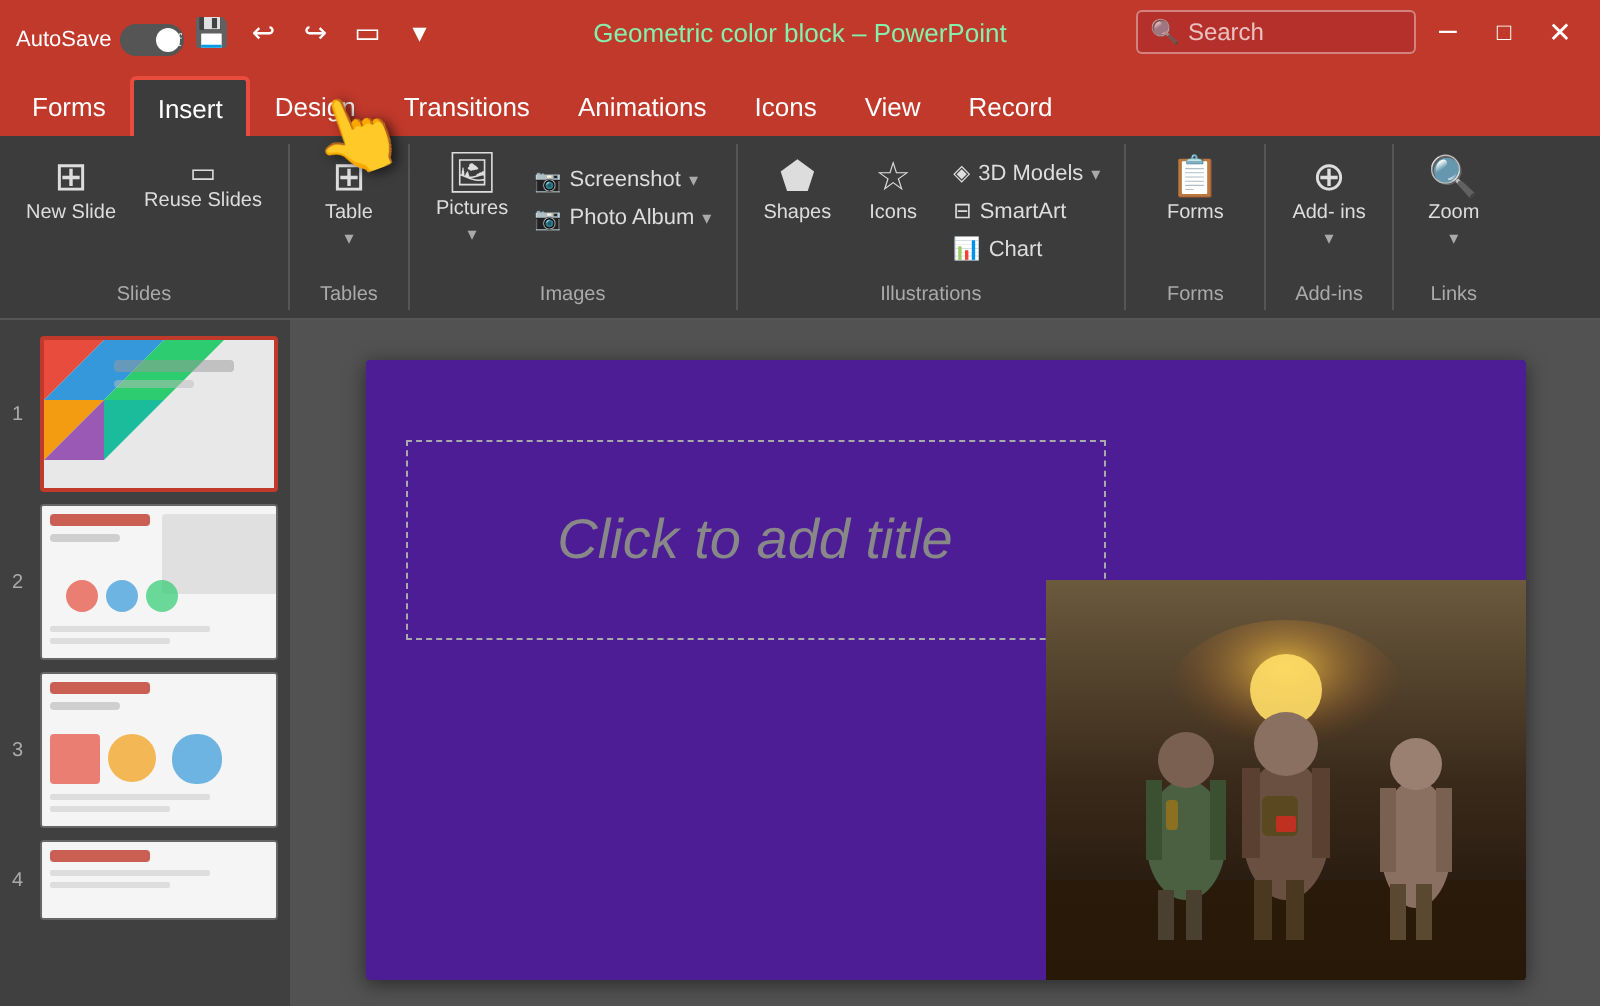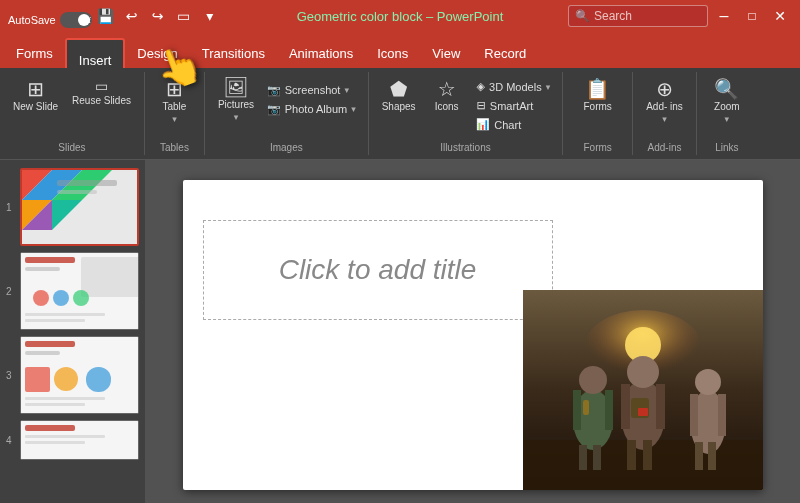--- a/index.html
+++ b/index.html
@@ -214,21 +214,21 @@
       background: #525252;
       display: flex;
       align-items: flex-start;
       justify-content: center;
       padding: 20px;
       overflow: hidden;
     }
     .slide-canvas {
       width: 580px;
       height: 310px;
-      background: #ffffff;
+      background: #4c1d95;
       border-radius: 2px;
       box-shadow: 0 2px 10px rgba(0,0,0,0.5);
       position: relative;
       overflow: hidden;
     }
     .slide-title-placeholder {
       position: absolute;
       top: 40px;
       left: 20px;
       right: 210px;
@@ -289,21 +289,21 @@
     <div class="tb-icon-btn" style="font-size:16px;">–</div>
     <div class="tb-icon-btn" style="font-size:12px;">□</div>
     <div class="tb-icon-btn" style="font-size:14px;">✕</div>
   </div>
 </div>
 
 <div class="ribbon-tabs">
   <div class="ribbon-tab">
     <span>Forms</span>
   </div>
-  <div class="ribbon-tab active insert-tab" style="border:2.5px solid #e74c3c;border-bottom:none;align-items:flex-end;">
+  <div class="ribbon-tab active insert-tab" style="border:2.5px solid #e74c3c;border-bottom:none;">
     <span>Insert</span>
   </div>
   <div class="ribbon-tab">
     <span>Design</span>
   </div>
   <div class="ribbon-tab">
     <span>Transitions</span>
   </div>
   <div class="ribbon-tab">
     <span>Animations</span>

